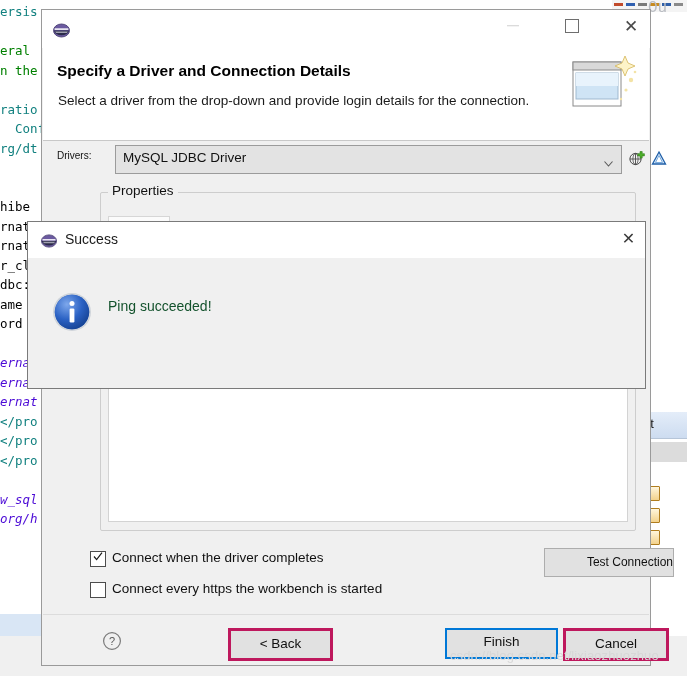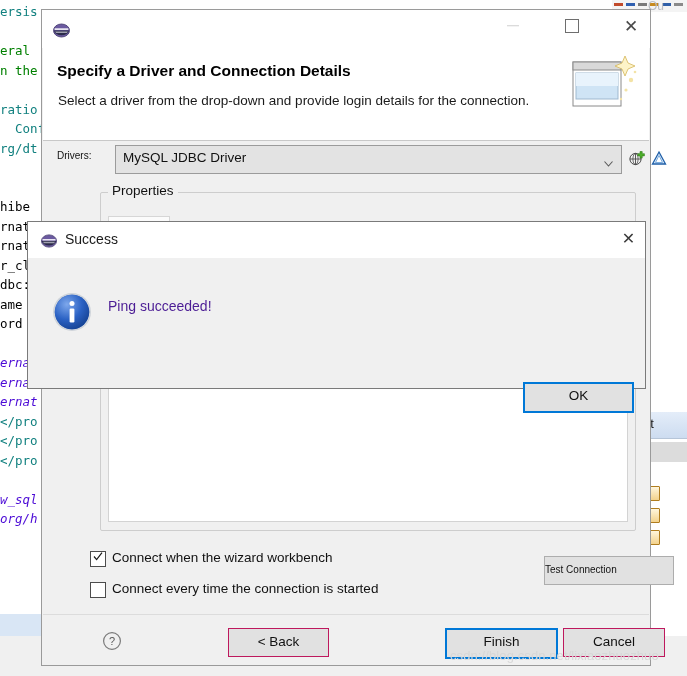--- a/index.html
+++ b/index.html
@@ -83,23 +83,23 @@
   #top-toolbar-strip .tb-dash {
     position: absolute;
     top: 3px;
     width: 9px;
     height: 3px;
   }
   #outline-top-label {
     position: absolute;
     left: 648px;
     top: -1px;
-    font-size: 12px;
+    font-size: 16px;
     color: #b9bcc2;
-    font-family: Liberation Sans, sans-serif;
+    font-family: Liberation Mono, monospace;
   }
 
   
   #outline-panel {
     position: absolute;
     left: 608px;
     top: 412px;
     width: 79px;
     height: 224px;
     background: #ffffff;
@@ -423,25 +423,24 @@
     top: 1px;
   }
   #test-connection-btn {
     position: absolute;
     left: 502px;
     top: 538px;
     width: 128px;
     height: 27px;
     background: #e1e1e1;
     border: 1px solid #adadad;
-    font-size: 10px;
-    color: #111111;
-    text-align: left;
+    font-size: 12px;
+    color: #111111;
+    text-align: right;
     line-height: 26px;
-    margin-top: 8px;
   }
 
   #wizard-separator {
     position: absolute;
     left: 1px;
     top: 604px;
     width: 606px;
     height: 1px;
     background: #dcdcdc;
   }
@@ -451,21 +450,21 @@
     left: 60px;
     top: 621px;
     width: 20px;
     height: 20px;
   }
   .wiz-btn {
     position: absolute;
     top: 618px;
     height: 27px;
     background: #e1e1e1;
-    border: 1px solid #be185d;
+    border: 3px solid #be185d;
     font-size: 13.5px;
     color: #111111;
     text-align: center;
     line-height: 26px;
   }
   #btn-back   { left: 186px; width: 99px; }
   #btn-next   { left: 294px; width: 99px; }
   #btn-finish { left: 403px; width: 109px; height: 27px; border: 2px solid #0078d7; line-height: 24px; }
   #btn-cancel { left: 521px; width: 100px; }
 
@@ -525,21 +524,21 @@
     left: 24px;
     top: 34px;
     width: 40px;
     height: 40px;
   }
   #success-message {
     position: absolute;
     left: 80px;
     top: 40px;
     font-size: 14px;
-    color: #4c1d95;
+    color: #14532d;
     white-space: nowrap;
   }
   #ok-button {
     position: absolute;
     left: 495px;
     top: 124px;
     width: 107px;
     height: 27px;
     background: #e1e1e1;
     border: 2px solid #0078d7;
@@ -684,26 +683,26 @@
   <div id="properties-content"></div>
 
   <div class="wiz-check-row" id="check-row-1">
     <span class="cb-box">
       <span class="cb-check">
         <svg width="10" height="11" viewBox="0 0 10 11">
           <path d="M1 5.5 L3.6 8.6 L9 1.6" fill="none" stroke="#1a1a1a" stroke-width="1.2"></path>
         </svg>
       </span>
     </span>
-    <span class="cb-label">Connect when the wizard workbench</span>
+    <span class="cb-label">Connect when the driver completes</span>
   </div>
 
   <div class="wiz-check-row" id="check-row-2">
     <span class="cb-box"></span>
-    <span class="cb-label">Connect every time the connection is started</span>
+    <span class="cb-label">Connect every https the workbench is started</span>
   </div>
 
   <div id="test-connection-btn">Test Connection</div>
 
   <div id="wizard-separator"></div>
 
   <span id="help-icon">
     <svg width="20" height="20" viewBox="0 0 20 20">
       <circle cx="10" cy="10" r="8.4" fill="#f0f0f0" stroke="#7a7a7a" stroke-width="1.2"></circle>
       <text x="10" y="14.2" font-family="Liberation Sans, sans-serif" font-size="11" fill="#5a5a5a" text-anchor="middle">?</text>
@@ -743,17 +742,16 @@
             <stop offset="0%" stop-color="#7ea8ec"></stop>
             <stop offset="55%" stop-color="#2b62c4"></stop>
             <stop offset="100%" stop-color="#14408f"></stop>
           </radialGradient>
         </defs>
         <circle cx="20" cy="11.5" r="2.5" fill="#ffffff"></circle>
         <rect x="17.6" y="16.5" width="4.8" height="14" rx="1.2" fill="#ffffff"></rect>
       </svg>
     </span>
     <span id="success-message">Ping succeeded!</span>
-    <div id="ok-button">OK</div>
   </div>
 </div>
 
 <div id="watermark">csdn://blog.csdn.net/lixiaozhuozhuo</div>
 
 </body></html>

